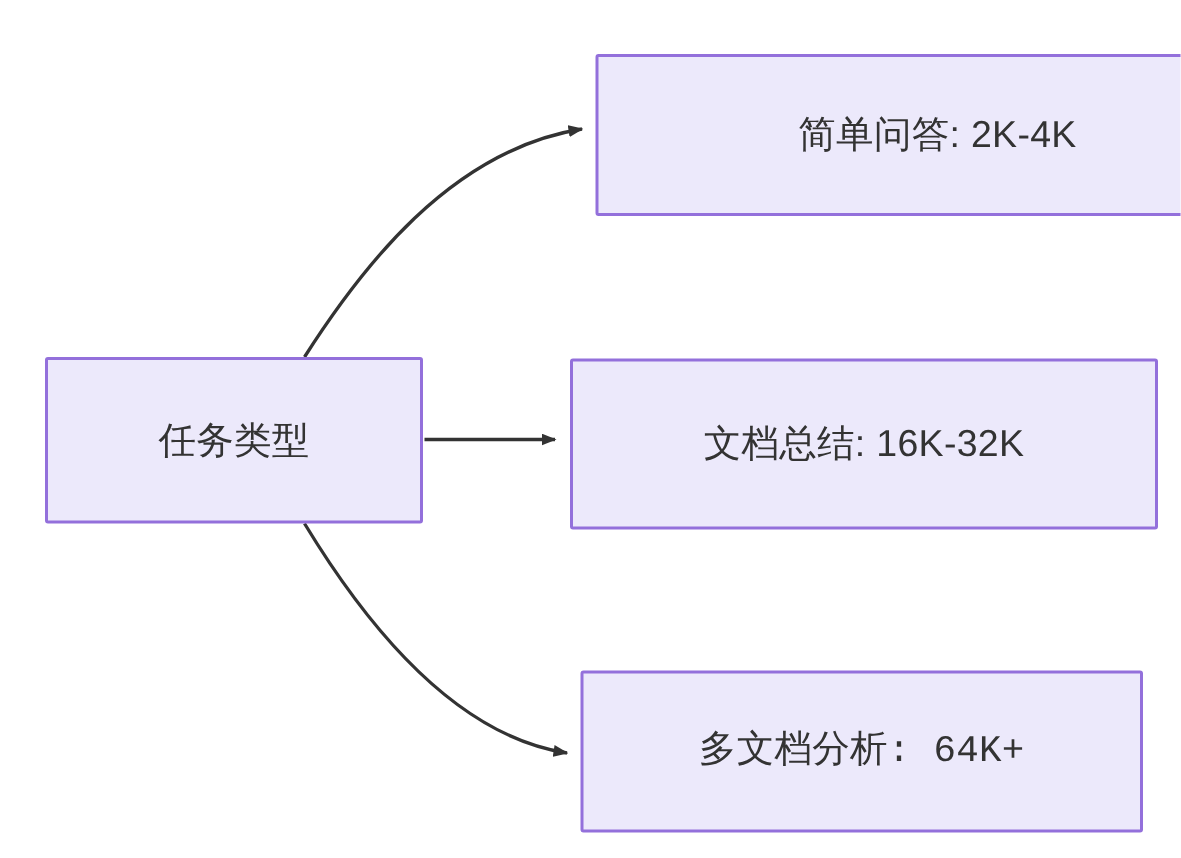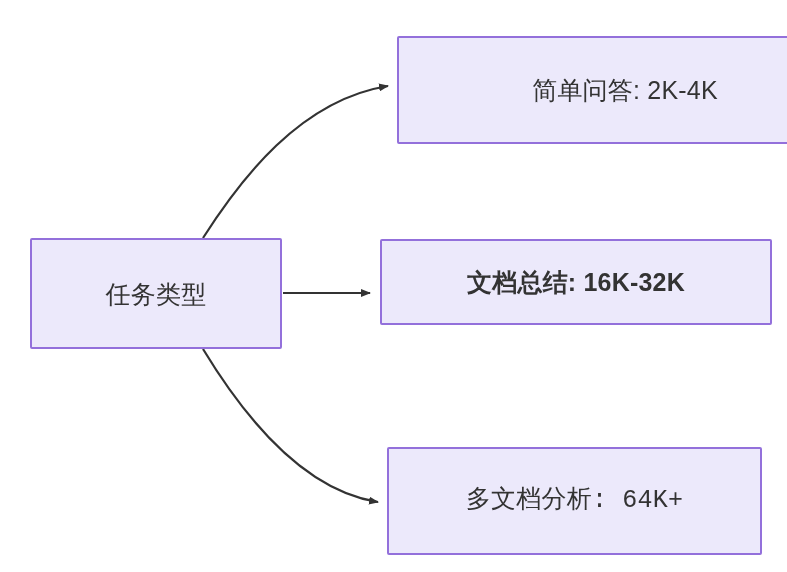--- a/index.html
+++ b/index.html
@@ -57,22 +57,21 @@
     left: 397px;
     top: 36px;
     width: 414px;
     height: 108px;
     padding-left: 42px;
   }
   #node-doc-summary {
     left: 380px;
     top: 239px;
     width: 392px;
-    height: 86px;
-    font-weight: bold;
+    height: 114px;
   }
   #node-multi-doc {
     left: 387px;
     top: 447px;
     width: 375px;
     height: 108px;
     font-family: Liberation Mono, monospace;
   }
 </style>
 </head>

